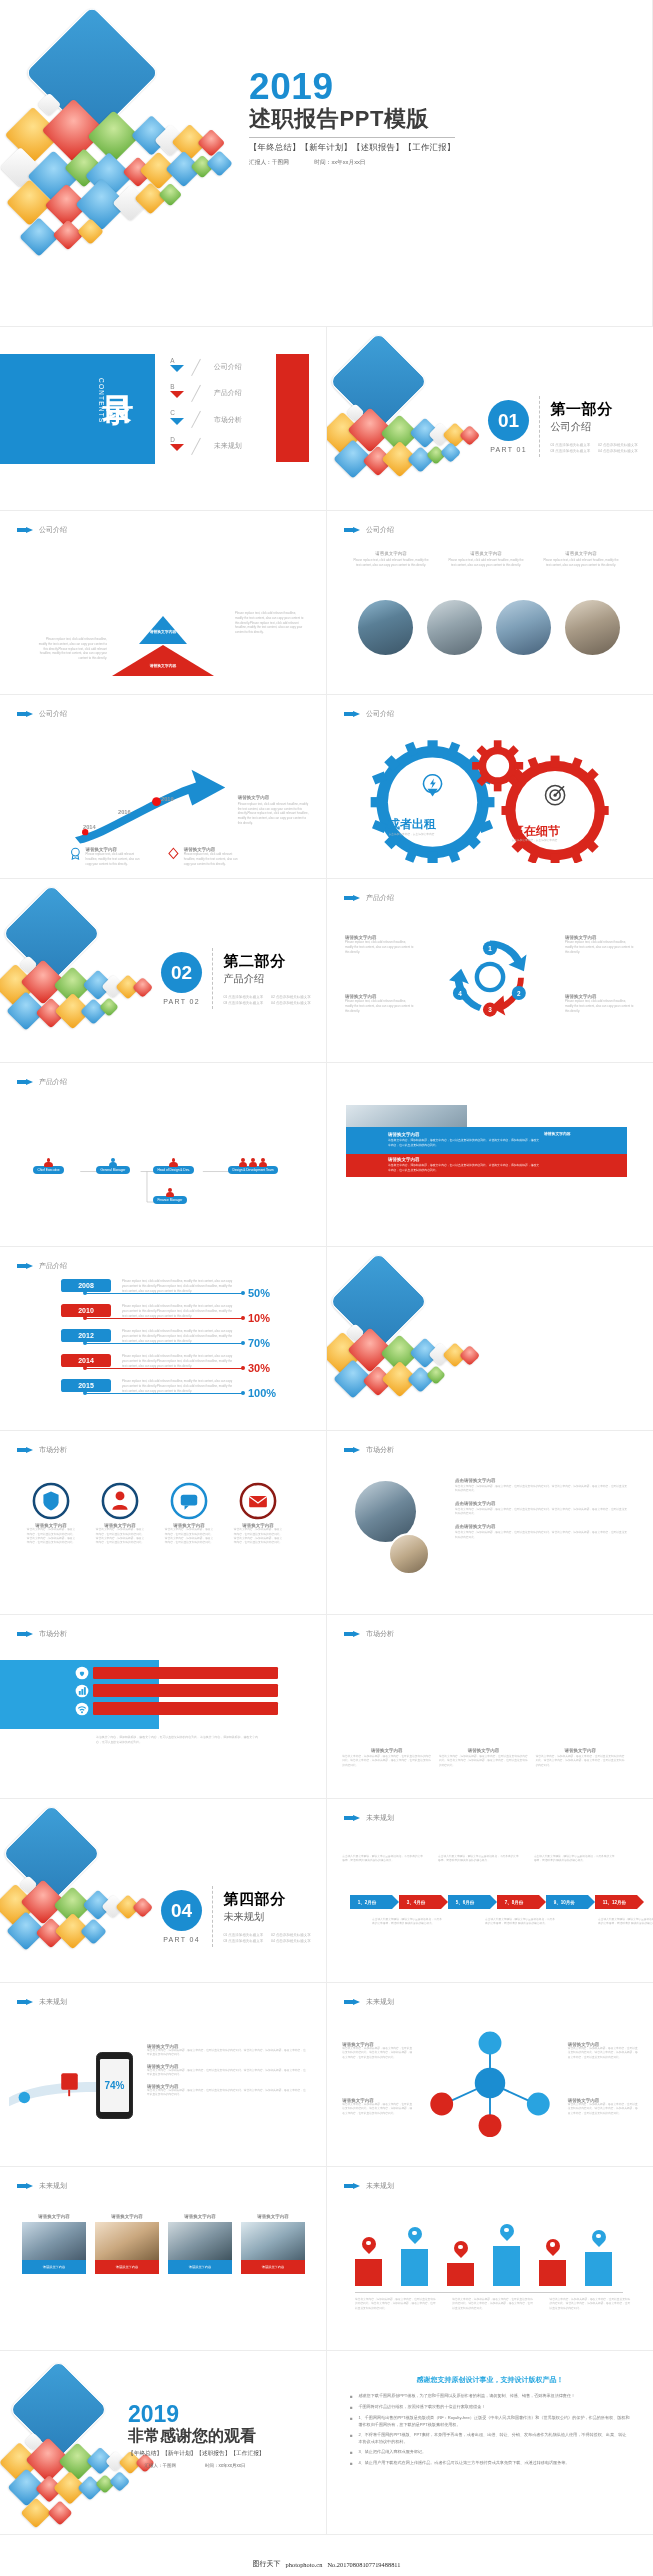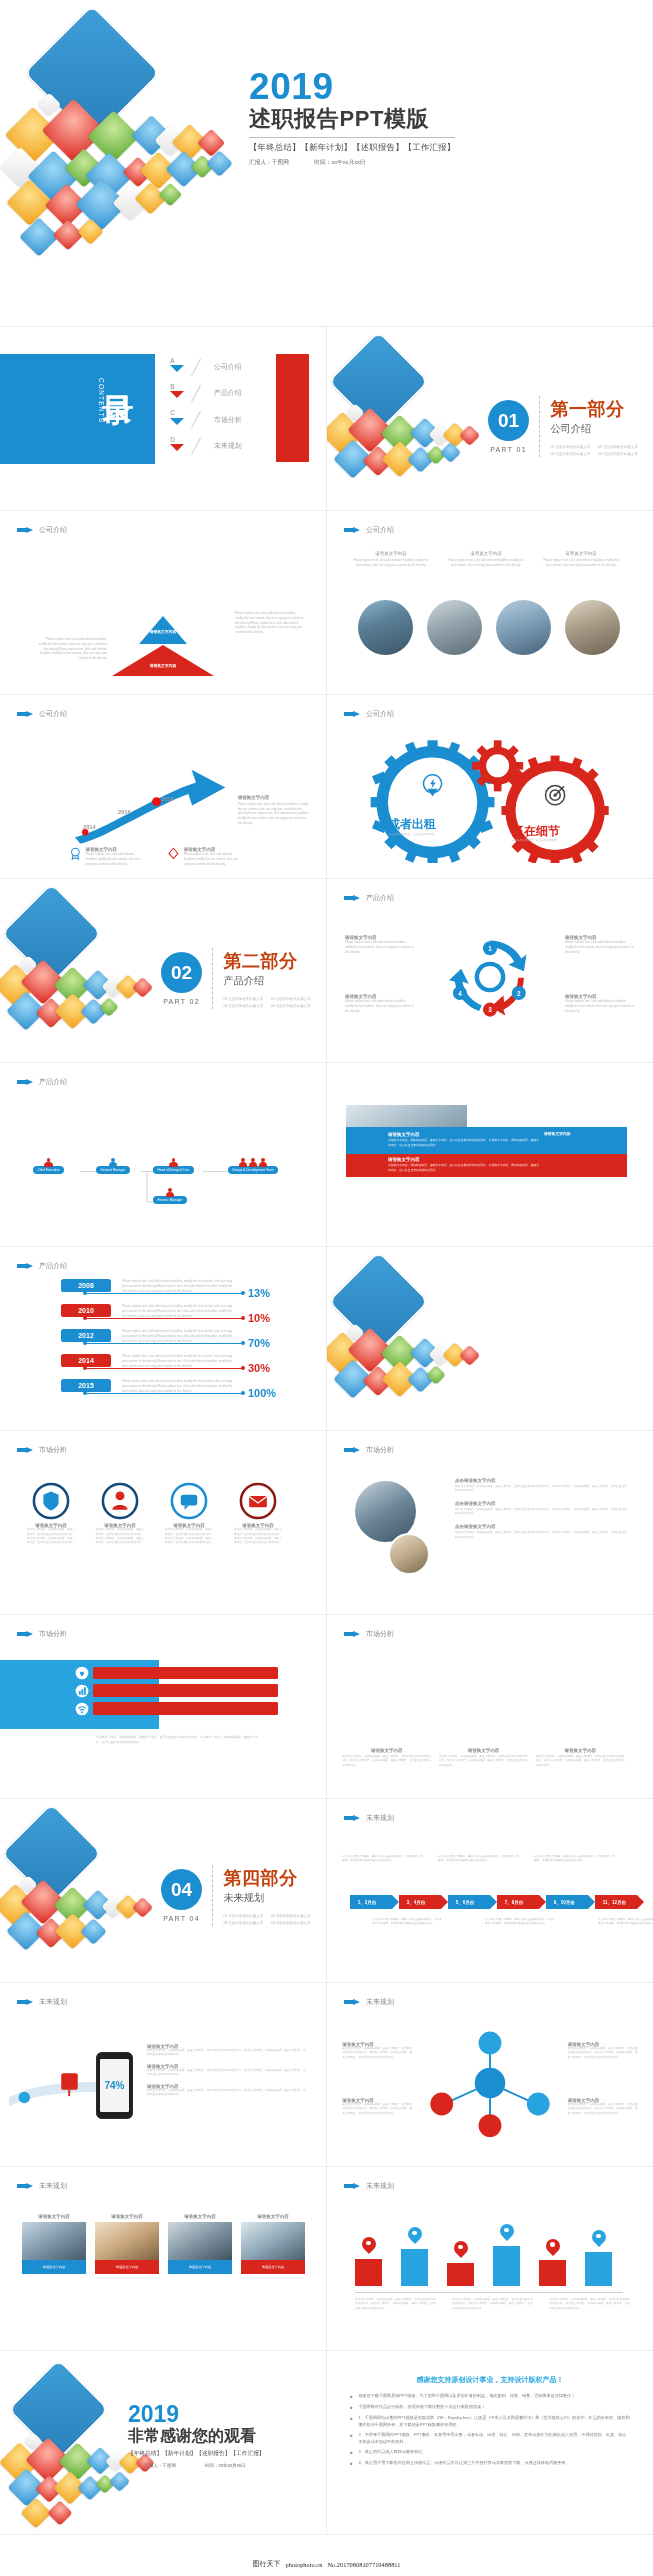--- a/index.html
+++ b/index.html
@@ -37,21 +37,21 @@
   .arrw { width:16.6px; height:7px; position:relative; }
   .arrw:before { content:""; position:absolute; left:0; top:1.6px; width:10.2px; height:3.8px; background:#1b8dd1; }
   .arrw:after { content:""; position:absolute; left:9.6px; top:0; border-left:7px solid #1b8dd1;
                 border-top:3.5px solid transparent; border-bottom:3.5px solid transparent; }
   .sechead span { color:#8a8a8a; font-size:7px; }
   
   .partnum { width:41px; height:41px; border-radius:50%; background:#1b8dd1; color:#fff;
              font-size:19px; font-weight:bold; display:flex; align-items:center; justify-content:center; }
   .partlbl { color:#6b6b6b; font-size:7px; letter-spacing:1.3px; margin-top:4.5px; text-align:center; }
   .vdash { width:0; border-left:0.6px dashed #c3c3c3; height:61px; }
-  .partbig { color:#c2410c; font-size:18px; font-weight:bold; letter-spacing:0.6px; }
+  .partbig { color:#000000; font-size:15px; font-weight:bold; letter-spacing:0.6px; }
   .partsub { color:#5c5c5c; font-size:10.2px; margin-top:1.3px; }
   .partitems { display:grid; grid-template-columns:1fr 1fr; gap:2.6px 7.7px; margin-top:9px; }
   .partitems div { color:#b0b0b0; font-size:3.5px; }
   
   .ph { color:#b7b7b7; font-size:2.9px; line-height:1.65; }
   .phh { color:#8a8a8a; font-size:4.5px; }
   .phh.b { font-weight:bold; }
   .tiny { color:#bbb; font-size:2.7px; line-height:1.6; }
   
   .contents-box { position:absolute; left:0; top:27px; width:155px; height:110px; background:#1b8dd1; }
@@ -570,21 +570,21 @@
       <span>产品介绍</span>
     </div>
     <div style="position:absolute; left:0; top:32px; width:327px;">
 
       <div style="position:relative; height:25px;">
         <div class="ylabel" style="position:absolute; left:61px; top:0; background:#1b8dd1;">2008</div>
         <div class="ph" style="position:absolute; left:122px; top:0; width:115px;">Please replace text, click add relevant headline, modify the text content, also can copy your content to this directly.Please replace text, click add relevant headline, modify the text content, also can copy your content to this directly.</div>
         <div style="position:absolute; left:85px; top:14px; width:158px; height:0.6px; background:#1b8dd1;"></div>
         <div style="position:absolute; left:83px; top:12px; width:3.8px; height:3.8px; border-radius:50%; background:#1b8dd1;"></div>
         <div style="position:absolute; left:241px; top:12px; width:3.8px; height:3.8px; border-radius:50%; background:#1b8dd1;"></div>
-        <div class="pcttxt" style="position:absolute; left:248px; top:7.7px; color:#1b8dd1;">13%</div>
+        <div class="pcttxt" style="position:absolute; left:248px; top:7.7px; color:#1b8dd1;">50%</div>
       </div>
 
       <div style="position:relative; height:25px;">
         <div class="ylabel" style="position:absolute; left:61px; top:0; background:#d9261c;">2010</div>
         <div class="ph" style="position:absolute; left:122px; top:0; width:115px;">Please replace text, click add relevant headline, modify the text content, also can copy your content to this directly.Please replace text, click add relevant headline, modify the text content, also can copy your content to this directly.</div>
         <div style="position:absolute; left:85px; top:14px; width:158px; height:0.6px; background:#d9261c;"></div>
         <div style="position:absolute; left:83px; top:12px; width:3.8px; height:3.8px; border-radius:50%; background:#d9261c;"></div>
         <div style="position:absolute; left:241px; top:12px; width:3.8px; height:3.8px; border-radius:50%; background:#d9261c;"></div>
         <div class="pcttxt" style="position:absolute; left:248px; top:7.7px; color:#d9261c;">10%</div>
       </div>
@@ -772,21 +772,21 @@
       <div class="dm c-grn" style="left:59px; top:77px; width:27px; height:27px;"></div>
       <div class="dm c-blue" style="left:87px; top:79px; width:22px; height:22px;"></div>
       <div class="dm c-wht" style="left:105px; top:83px; width:16.6px; height:16.6px;"></div>
       <div class="dm c-org" style="left:119px; top:83px; width:18px; height:18px;"></div>
       <div class="dm c-red" style="left:135px; top:85px; width:15.3px; height:15.3px;"></div>
       <div class="dm c-blue" style="left:11.5px; top:102px; width:28px; height:28px;"></div>
       <div class="dm c-red" style="left:40px; top:107px; width:22px; height:22px;"></div>
       <div class="dm c-org" style="left:60px; top:103px; width:25.5px; height:25.5px;"></div>
       <div class="dm c-blue" style="left:84px;top:107px; width:19px; height:19px;"></div>
     </div>
-    <div style="position:absolute; left:161px; top:66px; display:flex; align-items:center; gap:10.2px;">
+    <div style="position:absolute; left:161px; top:87px; display:flex; align-items:center; gap:10.2px;">
       <div style="display:flex; flex-direction:column; align-items:center;">
         <div class="partnum">04</div>
         <div class="partlbl">PART 04</div>
       </div>
       <div class="vdash"></div>
       <div>
         <div class="partbig">第四部分</div>
         <div class="partsub">未来规划</div>
         <div class="partitems">
           <div>01 点击添加相关标题文字</div>

